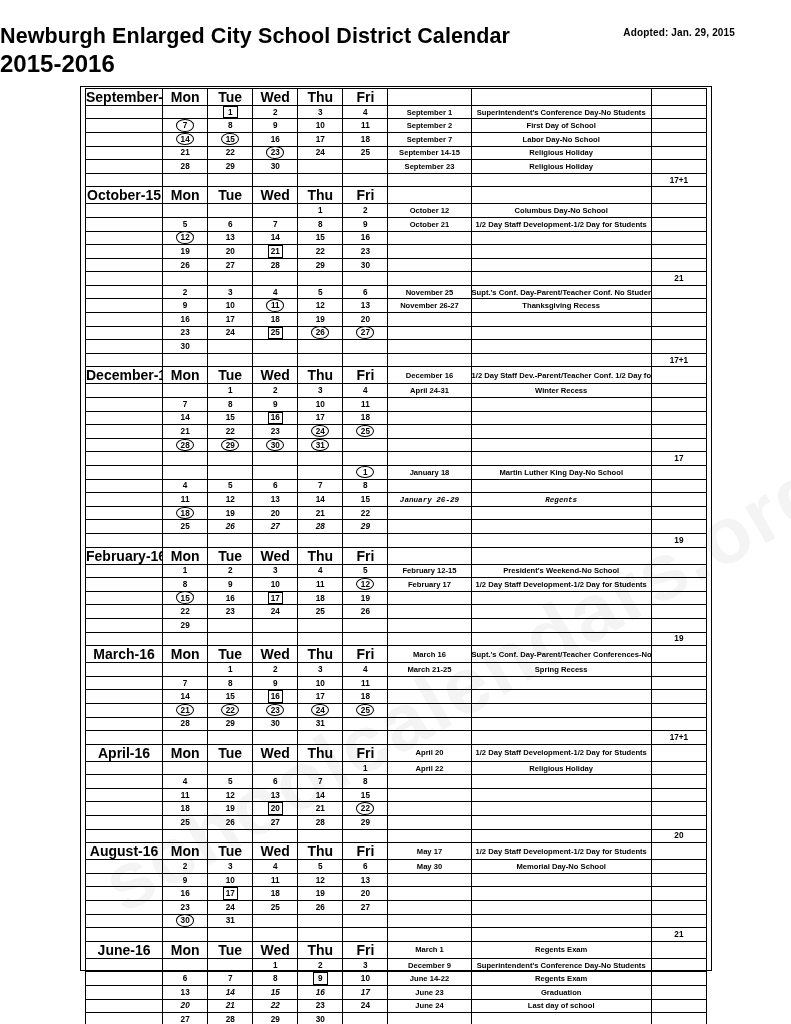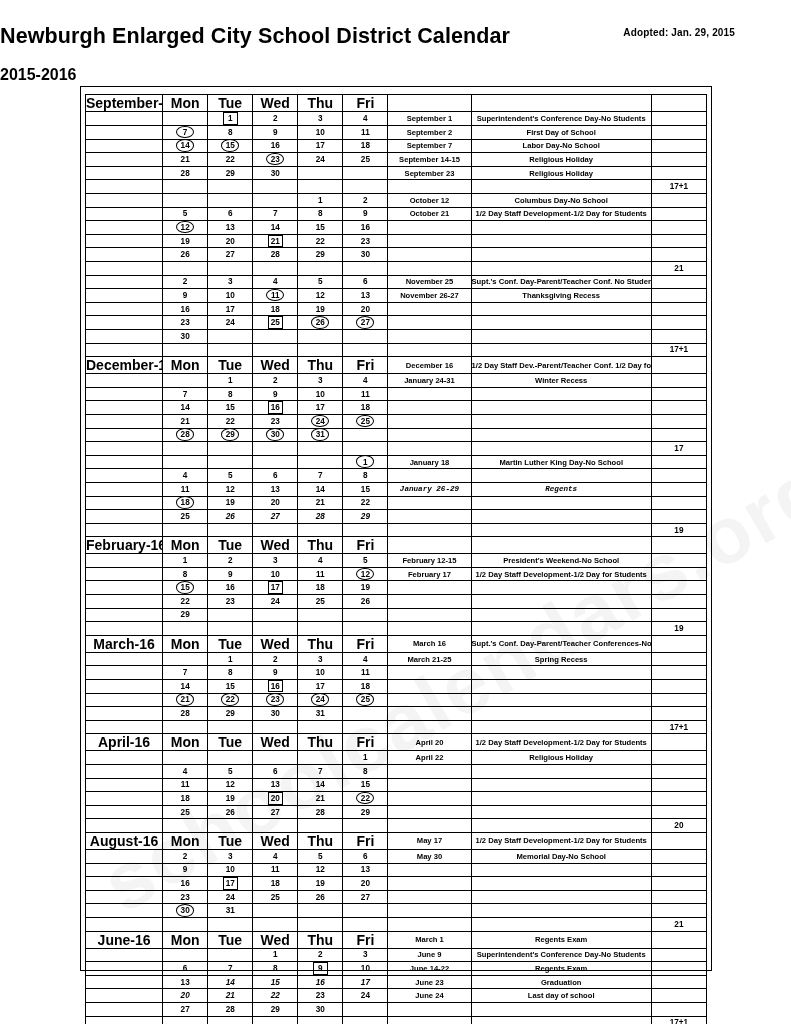--- a/index.html
+++ b/index.html
@@ -29,24 +29,24 @@
     text-align: left;
     position: relative;
   }
   .title-line1 {
     font-size: 21.5px;
     font-weight: bold;
     letter-spacing: 0.1px;
     line-height: 1.16;
   }
   .title-line2 {
-    font-size: 16px;
+    font-size: 24px;
     font-weight: bold;
     line-height: 1.16;
-    margin-top: 17px;
+    margin-top: 1px;
   }
   .adopted {
     position: absolute;
     right: 56px;
     top: 27px;
     font-size: 10px;
     font-weight: bold;
     letter-spacing: 0.15px;
   }
 
@@ -280,20 +280,31 @@
             <td></td>
             <td></td>
             <td></td>
             <td></td>
             <td></td>
             <td class="note-date"></td>
             <td class="note-desc"></td>
             <td class="total">17+1</td>
           </tr>
           <tr>
+            <td class="month-name">October-15</td>
+            <td class="dow">Mon</td>
+            <td class="dow">Tue</td>
+            <td class="dow">Wed</td>
+            <td class="dow">Thu</td>
+            <td class="dow">Fri</td>
+            <td class="note-date"></td>
+            <td class="note-desc"></td>
+            <td class="total"></td>
+          </tr>
+          <tr>
             <td></td>
             <td></td>
             <td></td>
             <td></td>
             <td><span class="day-num">1</span></td>
             <td><span class="day-num">2</span></td>
             <td class="note-date">October 12</td>
             <td class="note-desc">Columbus Day-No School</td>
             <td class="total"></td>
           </tr>
@@ -429,21 +440,21 @@
             <td class="note-desc">1/2 Day Staff Dev.-Parent/Teacher Conf. 1/2 Day for Students</td>
             <td class="total"></td>
           </tr>
           <tr>
             <td></td>
             <td></td>
             <td><span class="day-num">1</span></td>
             <td><span class="day-num">2</span></td>
             <td><span class="day-num">3</span></td>
             <td><span class="day-num">4</span></td>
-            <td class="note-date">January 24-31</td>
+            <td class="note-date">April 24-31</td>
             <td class="note-desc">Winter Recess</td>
             <td class="total"></td>
           </tr>
           <tr>
             <td></td>
             <td><span class="day-num">7</span></td>
             <td><span class="day-num">8</span></td>
             <td><span class="day-num">9</span></td>
             <td><span class="day-num">10</span></td>
             <td><span class="day-num">11</span></td>
@@ -880,21 +891,21 @@
             <td class="note-desc">Regents Exam</td>
             <td class="total"></td>
           </tr>
           <tr>
             <td></td>
             <td></td>
             <td></td>
             <td><span class="day-num">1</span></td>
             <td><span class="day-num">2</span></td>
             <td><span class="day-num">3</span></td>
-            <td class="note-date">June 9</td>
+            <td class="note-date">December 9</td>
             <td class="note-desc">Superintendent's Conference Day-No Students</td>
             <td class="total"></td>
           </tr>
           <tr>
             <td></td>
             <td><span class="day-num">6</span></td>
             <td><span class="day-num">7</span></td>
             <td><span class="day-num">8</span></td>
             <td><span class="day-num mark-box">9</span></td>
             <td><span class="day-num">10</span></td>

